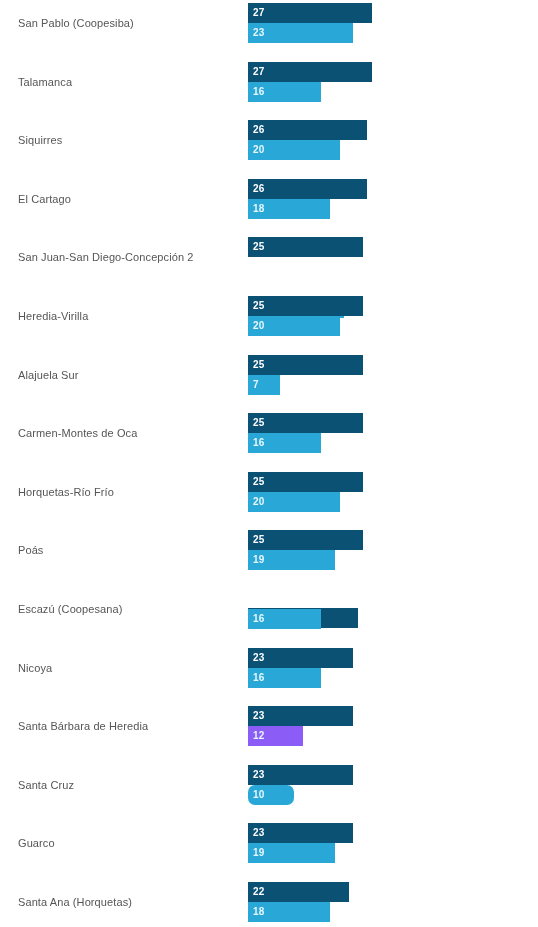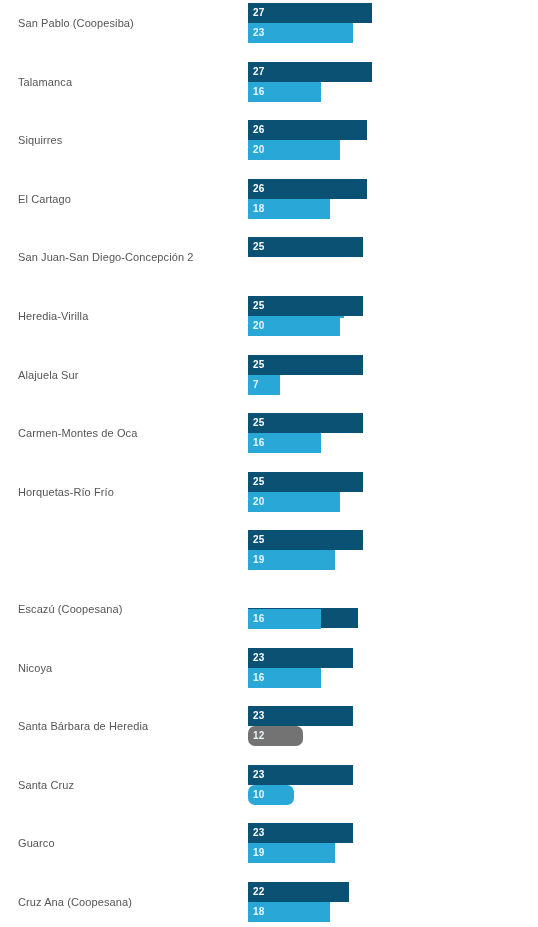--- a/index.html
+++ b/index.html
@@ -172,20 +172,21 @@
       <div class="bars">
         <div class="bar primary" style="width: 114.5px; background: rgb(11, 81, 116);">
           <span class="bar-value">25</span>
         </div>
         <div class="bar secondary" style="width: 91.6px; background: rgb(41, 168, 216);">
           <span class="bar-value">20</span>
         </div>
       </div>
     </div>
     <div class="row" style="top: 530.4px;">
+      <div class="cat-label">Poás</div>
       <div class="bars">
         <div class="bar primary" style="width: 114.5px; background: rgb(11, 81, 116);">
           <span class="bar-value">25</span>
         </div>
         <div class="bar secondary" style="width: 87.02px; background: rgb(41, 168, 216);">
           <span class="bar-value">19</span>
         </div>
       </div>
     </div>
     <div class="row" style="top: 589px;">
@@ -209,21 +210,21 @@
           <span class="bar-value">16</span>
         </div>
       </div>
     </div>
     <div class="row" style="top: 706.2px;">
       <div class="cat-label">Santa Bárbara de Heredia</div>
       <div class="bars">
         <div class="bar primary" style="width: 105.34px; background: rgb(11, 81, 116);">
           <span class="bar-value">23</span>
         </div>
-        <div class="bar secondary" style="width: 54.96px; background: #737373; border-radius: 7px;">
+        <div class="bar secondary" style="width: 54.96px; background: #8b5cf6;">
           <span class="bar-value">12</span>
         </div>
       </div>
     </div>
     <div class="row" style="top: 764.8px;">
       <div class="cat-label">Santa Cruz</div>
       <div class="bars">
         <div class="bar primary" style="width: 105.34px; background: rgb(11, 81, 116);">
           <span class="bar-value">23</span>
         </div>
@@ -237,21 +238,21 @@
       <div class="bars">
         <div class="bar primary" style="width: 105.34px; background: rgb(11, 81, 116);">
           <span class="bar-value">23</span>
         </div>
         <div class="bar secondary" style="width: 87.02px; background: rgb(41, 168, 216);">
           <span class="bar-value">19</span>
         </div>
       </div>
     </div>
     <div class="row" style="top: 882px;">
-      <div class="cat-label">Cruz Ana (Coopesana)</div>
+      <div class="cat-label">Santa Ana (Horquetas)</div>
       <div class="bars">
         <div class="bar primary" style="width: 100.76px; background: rgb(11, 81, 116);">
           <span class="bar-value">22</span>
         </div>
         <div class="bar secondary" style="width: 82.44px; background: rgb(41, 168, 216);">
           <span class="bar-value">18</span>
         </div>
       </div>
     </div>
   </div>

